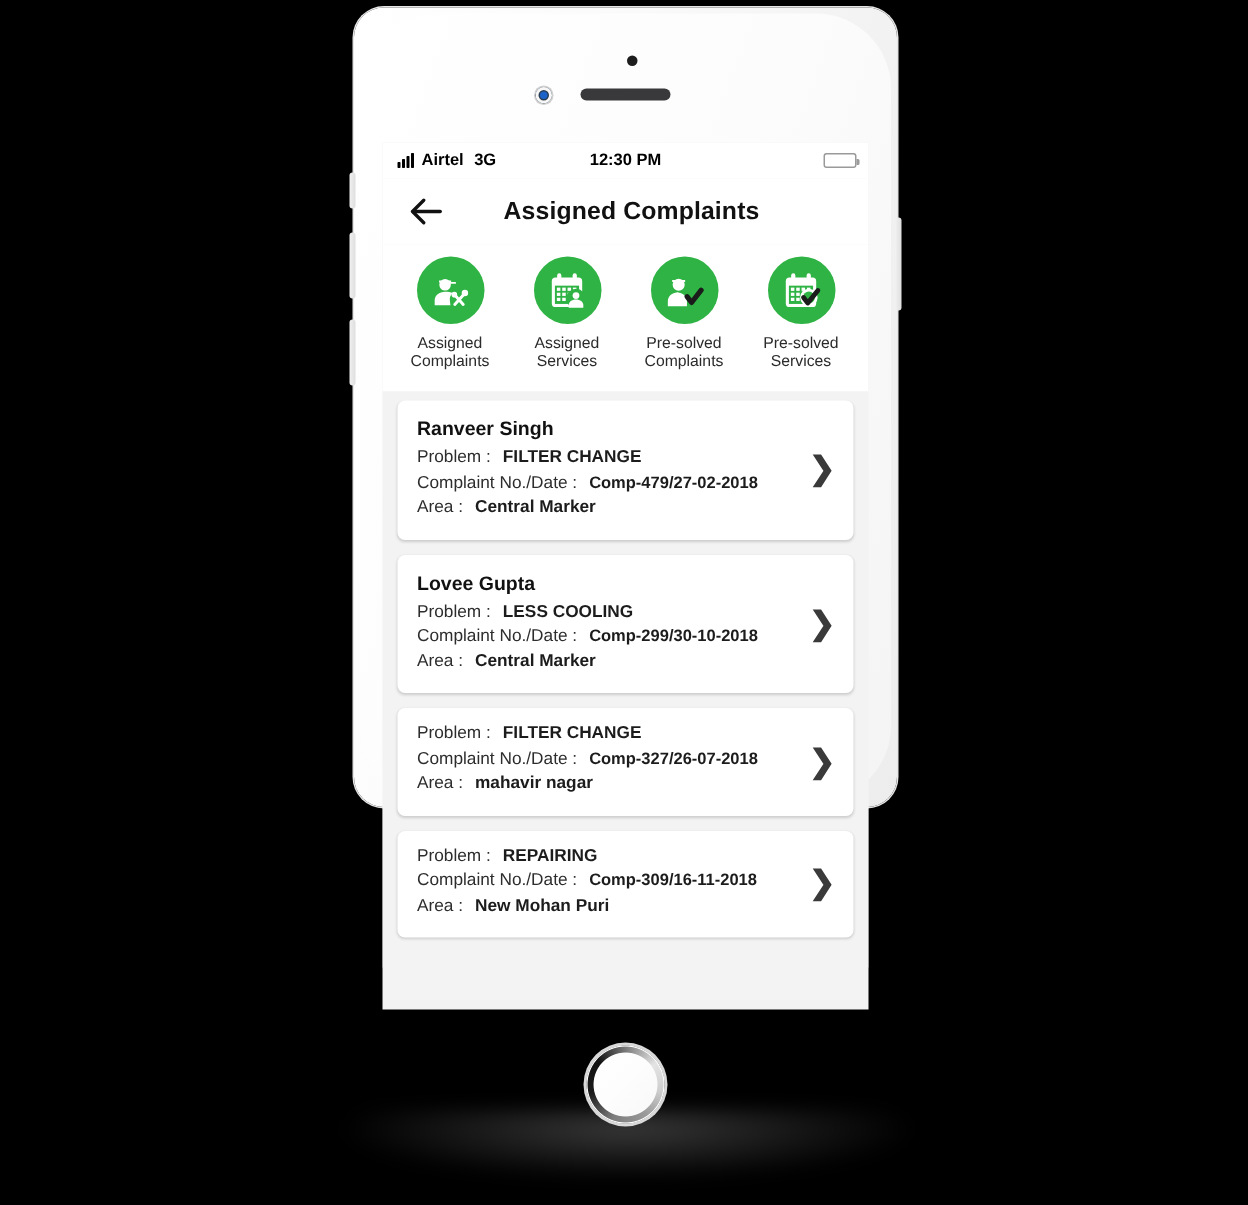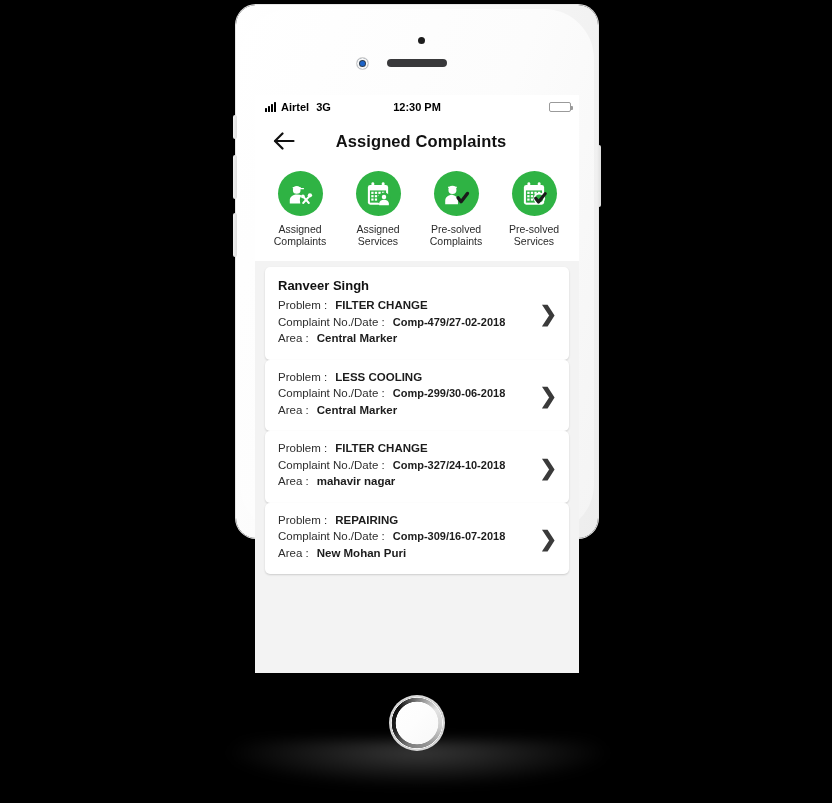--- a/index.html
+++ b/index.html
@@ -231,21 +231,21 @@
   }
 
   
   .list {
     background: #f3f3f3;
     padding: 6px 10px 10px 10px;
   }
   .card {
     background: #ffffff;
     border-radius: 5px;
-    margin-bottom: 0;
+    margin-bottom: 10px;
     padding: 11px 23px 11px 13px;
     position: relative;
     box-shadow: 0 1px 2px rgba(0,0,0,0.16);
     cursor: pointer;
   }
   .card-name {
     font-size: 13px;
     font-weight: bold;
     color: #111;
     margin-bottom: 6px;
@@ -467,59 +467,60 @@
             <span class="v">Comp-479/27-02-2018</span>
           </div>
           <div class="row">
             <span class="k">Area :</span>
             <span class="v">Central Marker</span>
           </div>
           <div class="chev">❯</div>
         </div>
 
         <div class="card">
+          <div class="card-name">Lovee Gupta</div>
           <div class="row">
             <span class="k">Problem :</span>
             <span class="v">LESS COOLING</span>
           </div>
           <div class="row small">
             <span class="k">Complaint No./Date :</span>
-            <span class="v">Comp-299/30-06-2018</span>
+            <span class="v">Comp-299/30-10-2018</span>
           </div>
           <div class="row">
             <span class="k">Area :</span>
             <span class="v">Central Marker</span>
           </div>
           <div class="chev">❯</div>
         </div>
 
         <div class="card">
           <div class="row">
             <span class="k">Problem :</span>
             <span class="v">FILTER CHANGE</span>
           </div>
           <div class="row small">
             <span class="k">Complaint No./Date :</span>
-            <span class="v">Comp-327/24-10-2018</span>
+            <span class="v">Comp-327/26-07-2018</span>
           </div>
           <div class="row">
             <span class="k">Area :</span>
             <span class="v">mahavir nagar</span>
           </div>
           <div class="chev">❯</div>
         </div>
 
         <div class="card">
           <div class="row">
             <span class="k">Problem :</span>
             <span class="v">REPAIRING</span>
           </div>
           <div class="row small">
             <span class="k">Complaint No./Date :</span>
-            <span class="v">Comp-309/16-07-2018</span>
+            <span class="v">Comp-309/16-11-2018</span>
           </div>
           <div class="row">
             <span class="k">Area :</span>
             <span class="v">New Mohan Puri</span>
           </div>
           <div class="chev">❯</div>
         </div>
 
       </div>
     </div>

